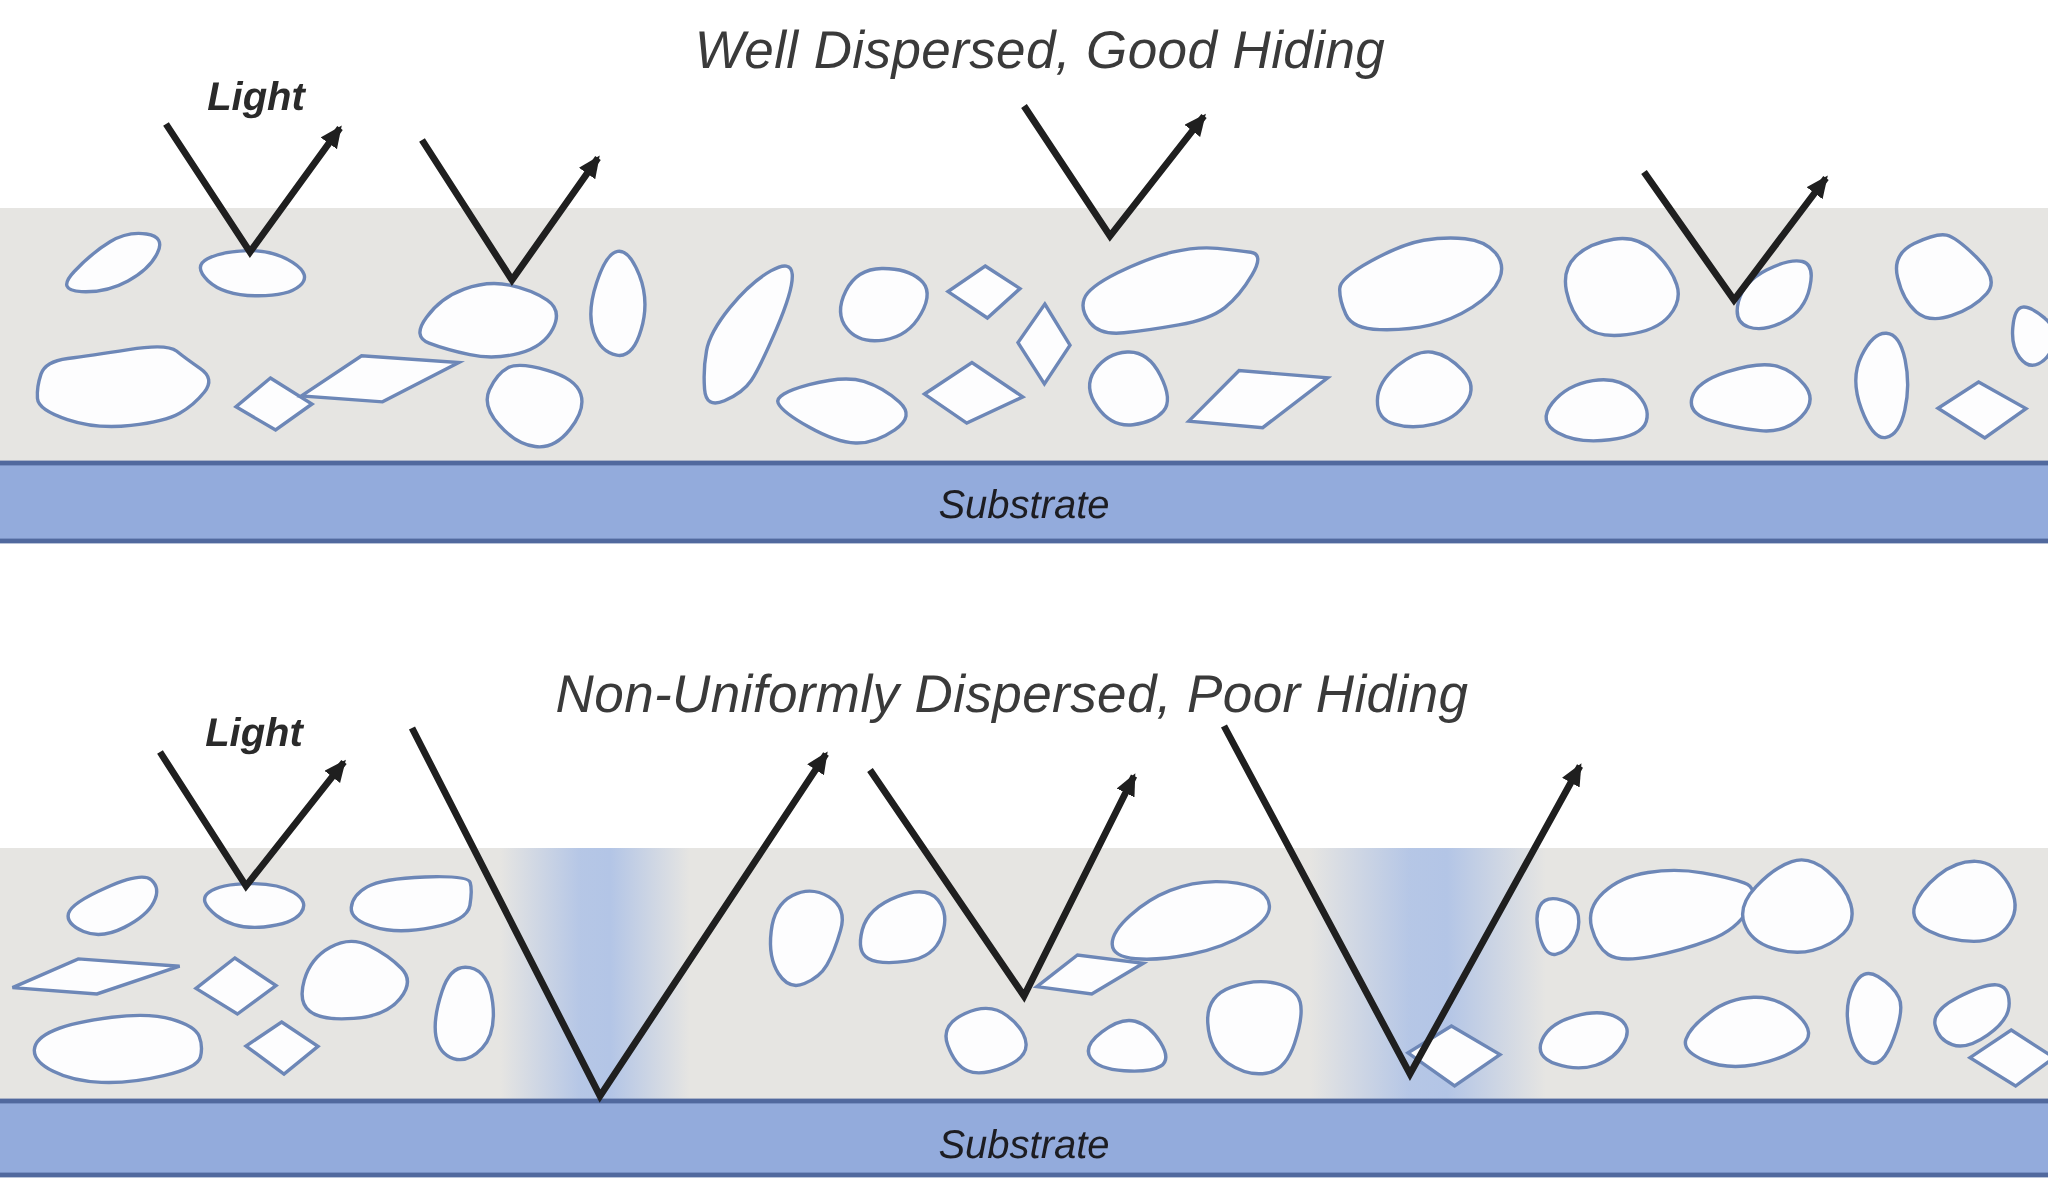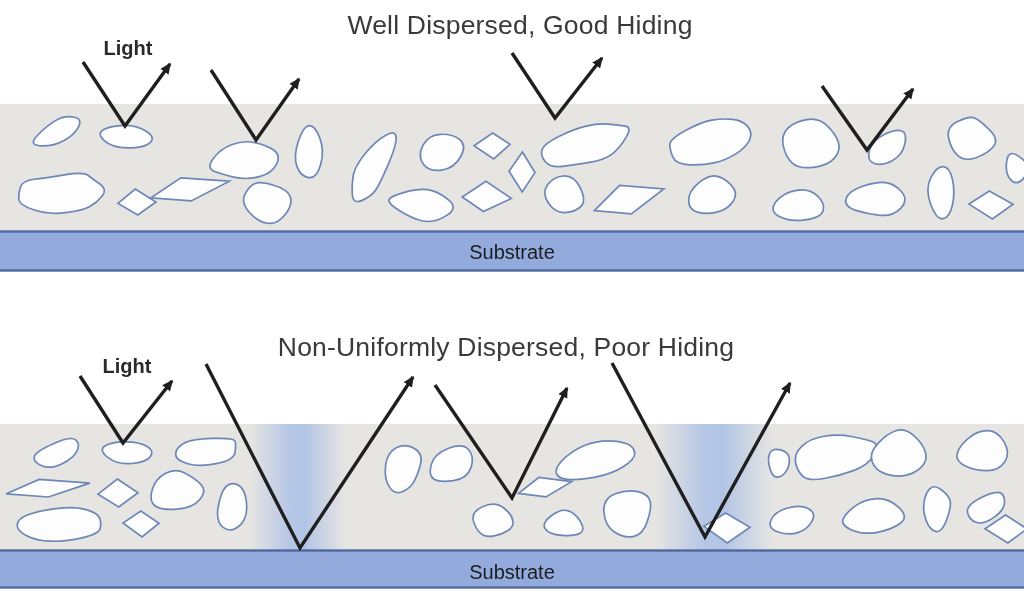--- a/index.html
+++ b/index.html
@@ -1,17 +1,17 @@
 <!DOCTYPE html>
 <html><head>
 <meta charset="utf-8">
 <style>
   html,body{margin:0;padding:0;background:#ffffff;}
   .stage{position:relative;width:1024px;height:592px;background:#ffffff;overflow:hidden;
-         font-family:"Liberation Sans",sans-serif;}
+         font-family:"Liberation Sans",sans-serif;font-style:italic;}
   svg{display:block;}
   .coating{fill:var(--coating);}
   .substrate{fill:var(--substrate_fill);stroke:var(--substrate_border);stroke-width:2.4;}
   .ray{fill:none;stroke:var(--arrow);stroke-width:3.4;stroke-linejoin:miter;}
   .ah{fill:var(--arrow);}
   .particle{fill:var(--particle_fill);stroke:var(--particle_stroke);stroke-width:1.7;stroke-linejoin:round;}
   .particle.sharp{stroke-linejoin:miter;}
   .title{font-size:26.5px;font-weight:500;fill:var(--title_text);letter-spacing:.2px;}
   .light{font-size:20px;font-weight:600;fill:var(--label_text);}
   .sub{font-size:20px;font-weight:500;fill:var(--substrate_text);}

